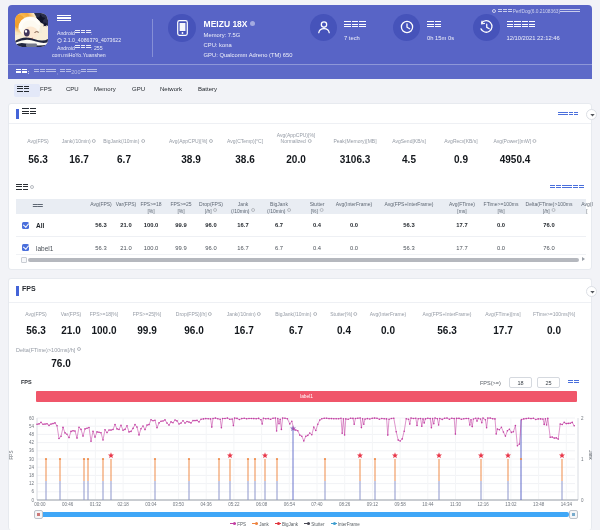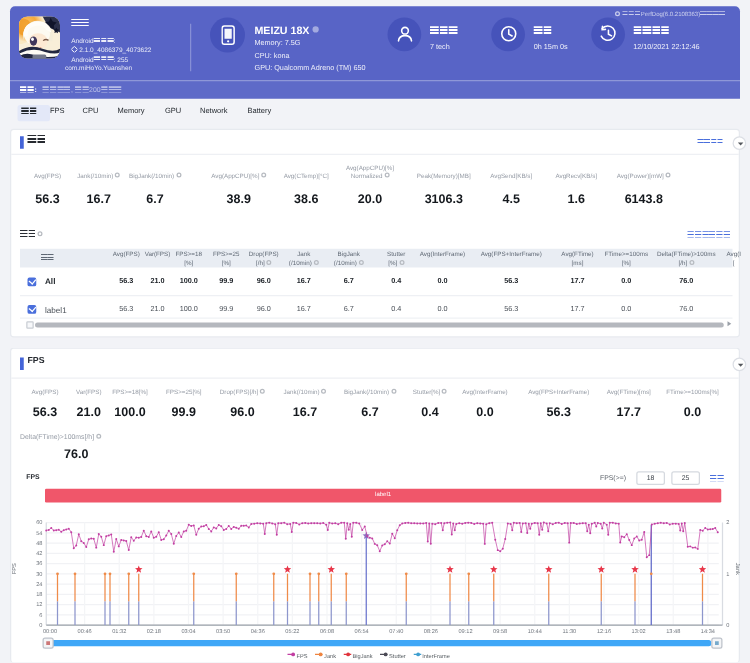--- a/index.html
+++ b/index.html
@@ -128,23 +128,23 @@
     <div class="mv" style="left:182px;top:50px">38.9</div>
     <div class="mh" style="left:236px;top:34px">Avg(CTemp)[°C]</div>
     <div class="mv" style="left:236px;top:50px">38.6</div>
     <div class="mh" style="left:287px;top:27.5px">Avg(AppCPU)[%]<br>Normalized<i class="nf"></i></div>
     <div class="mv" style="left:287px;top:50px">20.0</div>
     <div class="mh" style="left:346px;top:34px">Peak(Memory)[MB]</div>
     <div class="mv" style="left:346px;top:50px">3106.3</div>
     <div class="mh" style="left:400px;top:34px">AvgSend[KB/s]</div>
     <div class="mv" style="left:400px;top:50px">4.5</div>
     <div class="mh" style="left:452px;top:34px">AvgRecv[KB/s]</div>
-    <div class="mv" style="left:452px;top:50px">1.6</div>
+    <div class="mv" style="left:452px;top:50px">0.9</div>
     <div class="mh" style="left:506px;top:34px">Avg(Power)[mW]<i class="nf"></i></div>
-    <div class="mv" style="left:506px;top:50px">6143.8</div>
+    <div class="mv" style="left:506px;top:50px">4950.4</div>
  <div class="abs" style="left:7px;top:80px;font-size:6px;color:#2a2e34"><i class="cj"></i><i class="cj"></i><i class="nf"></i></div>
  <div class="abs blue" style="right:7px;top:81px;font-size:5.5px"><i class="cj"></i><i class="cj"></i><i class="cj"></i><i class="cj"></i><i class="cj"></i><i class="cj"></i></div>
  <div class="abs" style="left:7px;top:95px;width:570px;height:15px;background:#e9edf3"></div>
  <div class="th" style="left:29px;top:99.3px"><i class="cj"></i><i class="cj"></i></div>
     <div class="th" style="left:92px">Avg(FPS)</div>
     <div class="th" style="left:117px">Var(FPS)</div>
     <div class="th" style="left:142px">FPS&gt;=18<br>[%]</div>
     <div class="th" style="left:172px">FPS&gt;=25<br>[%]</div>
     <div class="th" style="left:202px">Drop(FPS)<br>[/h]<i class="nf"></i></div>
     <div class="th" style="left:234px">Jank<br>(/10min)<i class="nf"></i></div>

